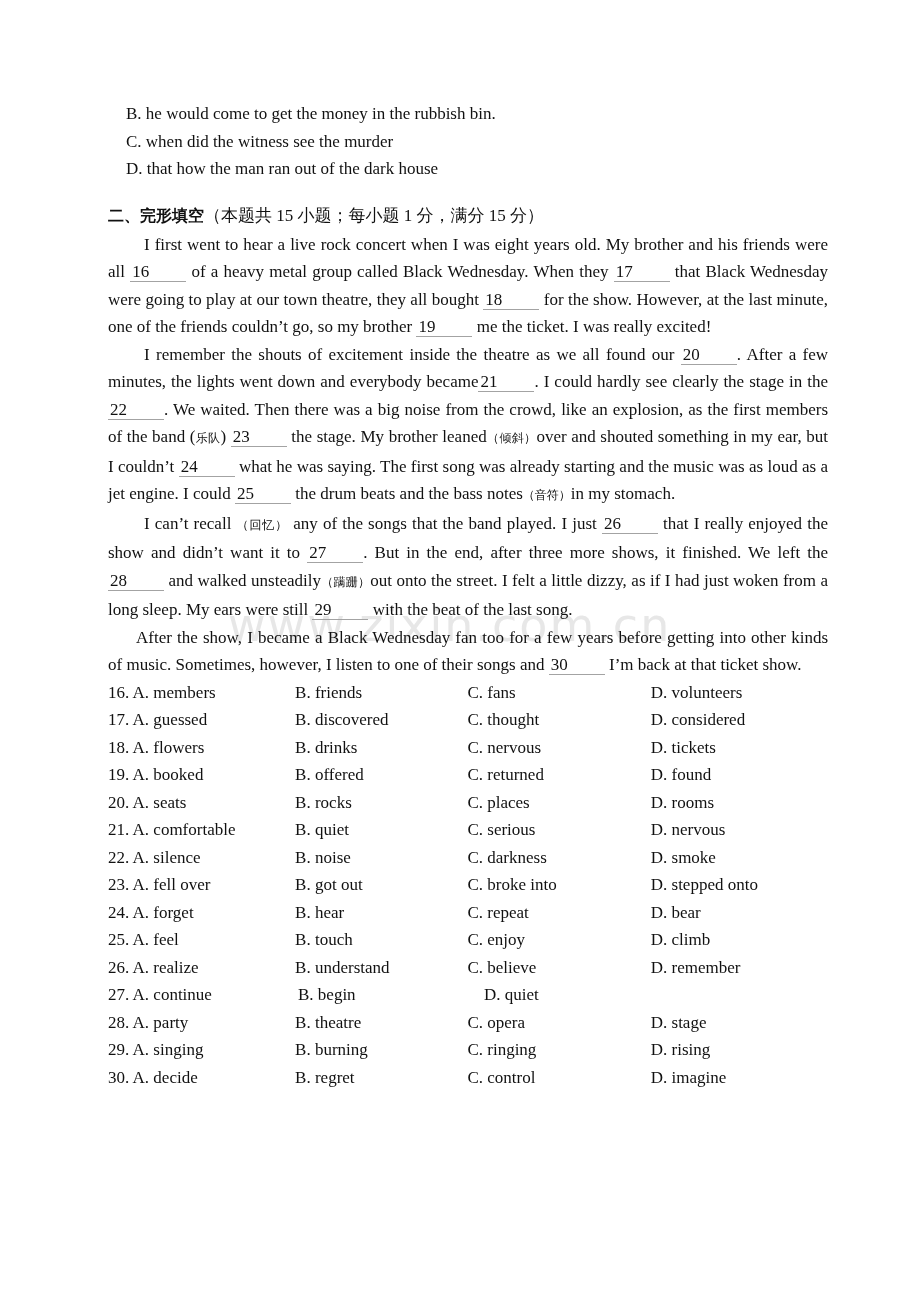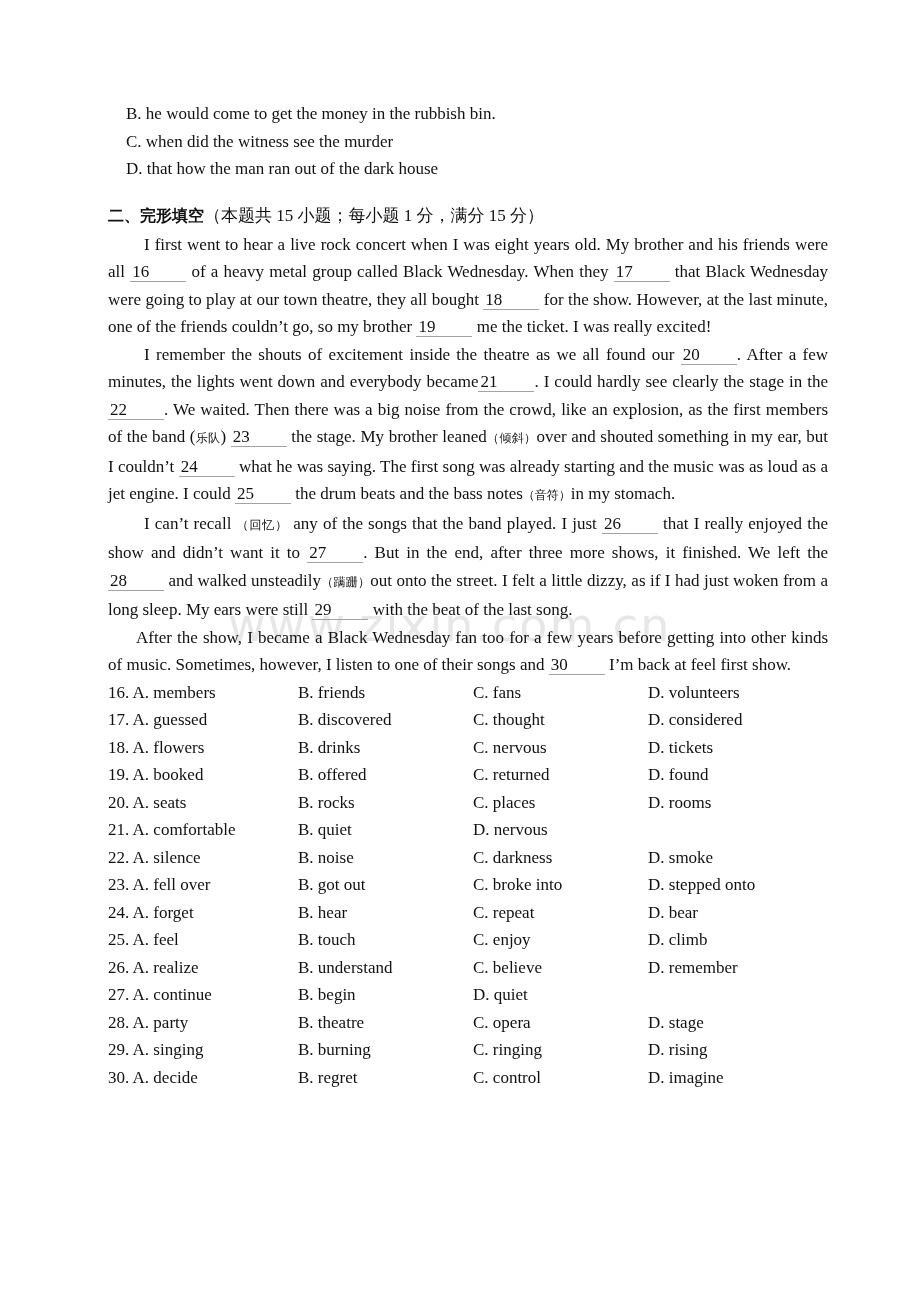--- a/index.html
+++ b/index.html
@@ -20,21 +20,21 @@
     .blank {
       display: inline-block; text-indent: 0; border-bottom: 1px solid #a3a3a3;
       text-align: center; line-height: 18px; min-width: 52px; padding: 0 2px;
     }
     .zh { font-family: Liberation Sans, sans-serif; font-size: 12px; }
     .options { margin-top: 0px; }
     .opt-row { display: flex; font-size: 17px; line-height: 27.5px; }
     .opt-row .c0 { width: 190px; }
     .opt-row .c1 { width: 175px; }
     .opt-row .c2 { width: 175px; }
-    .opt-row .c3 { width: 180px; }
+    .opt-row .c3 { width: 180px; margin-left: 11px; }
     .watermark {
       position: absolute; left: 228px; top: 598px;
       font-family: "DejaVu Sans", "Liberation Sans", sans-serif;
       font-size: 46px; color: rgba(170,170,170,0.28); letter-spacing: 2px;
       pointer-events: none; white-space: nowrap;
     }
   </style>
 </head>
 <body>
 
@@ -51,21 +51,21 @@
   <div class="section-title">
     <span class="bold">二、完形填空</span><span class="normal">（本题共 15 小题；每小题 1 分，满分 15 分）</span>
   </div>
 
   <p class="para indent"><span>I first went to hear a live rock concert when I was eight years old. My brother and his friends were all </span><span class="blank">16</span><span> of a heavy metal group called Black Wednesday. When they </span><span class="blank">17</span><span> that Black Wednesday were going to play at our town theatre, they all bought </span><span class="blank">18</span><span> for the show. However, at the last minute, one of the friends couldn’t go, so my brother </span><span class="blank">19</span><span> me the ticket. I was really excited!</span></p>
 
   <p class="para indent"><span>I remember the shouts of excitement inside the theatre as we all found our </span><span class="blank">20</span><span>. After a few minutes, the lights went down and everybody became</span><span class="blank">21</span><span>. I could hardly see clearly the stage in the </span><span class="blank">22</span><span>. We waited. Then there was a big noise from the crowd, like an explosion, as the first members of the band (</span><span class="zh">乐队</span><span>) </span><span class="blank">23</span><span> the stage. My brother leaned</span><span class="zh">（倾斜）</span><span>over and shouted something in my ear, but I couldn’t </span><span class="blank">24</span><span> what he was saying. The first song was already starting and the music was as loud as a jet engine. I could </span><span class="blank">25</span><span> the drum beats and the bass notes</span><span class="zh">（音符）</span><span>in my stomach.</span></p>
 
   <p class="para indent"><span>I can’t recall </span><span class="zh">（回忆）</span><span> any of the songs that the band played. I just </span><span class="blank">26</span><span> that I really enjoyed the show and didn’t want it to </span><span class="blank">27</span><span>. But in the end, after three more shows, it finished. We left the </span><span class="blank">28</span><span> and walked unsteadily</span><span class="zh">（蹒跚）</span><span>out onto the street. I felt a little dizzy, as if I had just woken from a long sleep. My ears were still </span><span class="blank">29</span><span> with the beat of the last song.</span></p>
 
-  <p class="para indent-small"><span>After the show, I became a Black Wednesday fan too for a few years before getting into other kinds of music. Sometimes, however, I listen to one of their songs and </span><span class="blank">30</span><span> I’m back at feel first show.</span></p>
+  <p class="para indent-small"><span>After the show, I became a Black Wednesday fan too for a few years before getting into other kinds of music. Sometimes, however, I listen to one of their songs and </span><span class="blank">30</span><span> I’m back at that ticket show.</span></p>
 
   <div class="options">
     <div class="opt-row">
         <span class="c0">16. A. members</span>
         <span class="c1">B. friends</span>
         <span class="c2">C. fans</span>
         <span class="c3">D. volunteers</span>
       </div>
     <div class="opt-row">
         <span class="c0">17. A. guessed</span>
@@ -87,20 +87,21 @@
       </div>
     <div class="opt-row">
         <span class="c0">20. A. seats</span>
         <span class="c1">B. rocks</span>
         <span class="c2">C. places</span>
         <span class="c3">D. rooms</span>
       </div>
     <div class="opt-row">
         <span class="c0">21. A. comfortable</span>
         <span class="c1">B. quiet</span>
+        <span class="c2">C. serious</span>
         <span class="c3">D. nervous</span>
       </div>
     <div class="opt-row">
         <span class="c0">22. A. silence</span>
         <span class="c1">B. noise</span>
         <span class="c2">C. darkness</span>
         <span class="c3">D. smoke</span>
       </div>
     <div class="opt-row">
         <span class="c0">23. A. fell over</span>

